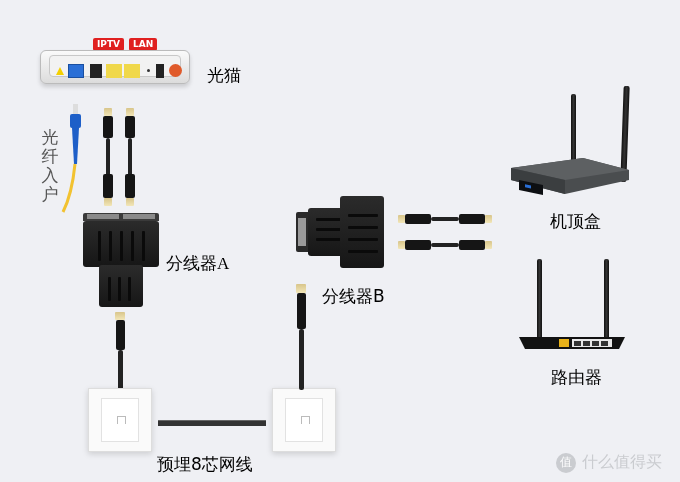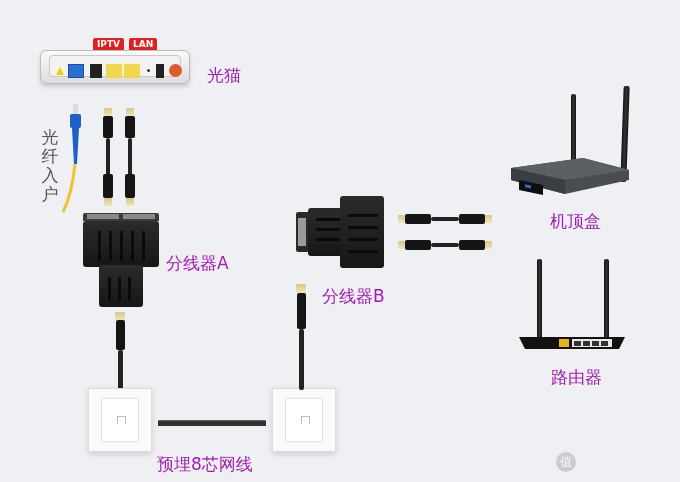--- a/index.html
+++ b/index.html
@@ -1,19 +1,19 @@
 <!DOCTYPE html>
 <html><head>
 <meta charset="utf-8">
 <style>
   * { box-sizing: border-box; margin: 0; padding: 0; }
   html, body { width: 680px; height: 482px; overflow: hidden; }
   body { background: #eff0f4; font-family: "DejaVu Sans", sans-serif; position: relative; }
   .abs { position: absolute; }
-  .label { color: #a21caf; font-size: 17px; white-space: nowrap; }
+  .label { color: #000000; font-size: 17px; white-space: nowrap; }
   .vlabel { color: #555; font-size: 17px; line-height: 19px; width: 20px; text-align: center; }
 
   
   .modem { left: 40px; top: 50px; width: 150px; height: 34px; background: linear-gradient(#fafafa,#dcdcdc); border: 1px solid #bbb; border-radius: 6px; box-shadow: 0 3px 4px rgba(0,0,0,.15); }
   .modem .inner { position: absolute; left: 8px; top: 4px; right: 8px; bottom: 6px; border: 1px solid #c8c8c8; border-radius: 4px; background: #f2f2f2; }
   .port { position: absolute; top: 8px; height: 14px; }
   .tagbox { background: #e02020; color: #fff; font-size: 9px; font-weight: bold; padding: 1px 4px; border-radius: 2px; line-height: 11px; }
 
   
   .cable { background: #222; border-radius: 2px; }
@@ -90,21 +90,21 @@
     <div class="rib" style="left:37px;top:10px;height:30px;"></div>
     <div class="rib" style="left:48px;top:10px;height:30px;"></div>
     <div class="rib" style="left:59px;top:10px;height:30px;"></div>
   </div>
   <div class="abs splitter" style="left:16px;top:52px;width:44px;height:42px;">
     <div class="rib" style="left:9px;top:12px;height:24px;"></div>
     <div class="rib" style="left:19px;top:12px;height:24px;"></div>
     <div class="rib" style="left:29px;top:12px;height:24px;"></div>
   </div>
 </div>
-<div class="abs label" style="left:166px;top:252px;">分线器A</div>
+<div class="abs label" style="left:166px;top:252px;font-family:Liberation Serif, serif;">分线器A</div>
 
 <div class="abs" style="left:112px;top:312px;width:20px;height:86px;">
   <div class="abs tip" style="left:3px;top:0;width:10px;height:8px;"></div>
   <div class="abs plug" style="left:4px;top:8px;width:9px;height:30px;"></div>
   <div class="abs cable" style="left:6px;top:38px;width:5px;height:48px;"></div>
 </div>
 
 <div class="abs plate" style="left:88px;top:388px;width:64px;height:64px;">
   <div class="in"></div>
   <div class="abs" style="left:28px;top:27px;width:9px;height:8px;border:1px solid #bbb;border-bottom:none;"></div>
@@ -176,13 +176,14 @@
     <rect x="59" y="8" width="7" height="5" fill="#333"></rect>
     <rect x="68" y="8" width="7" height="5" fill="#333"></rect>
     <rect x="77" y="8" width="7" height="5" fill="#333"></rect>
     <rect x="86" y="8" width="7" height="5" fill="#333"></rect>
   </svg>
 </div>
 <div class="abs label" style="left:551px;top:366px;">路由器</div>
 
 <div class="abs" style="left:556px;top:452px;display:flex;align-items:center;gap:6px;opacity:.85;">
   <span style="display:inline-flex;width:20px;height:20px;border-radius:50%;background:#c4c6ca;color:#fff;font-size:12px;align-items:center;justify-content:center;">值</span>
+  <span style="color:#c4c6ca;font-size:16px;">什么值得买</span>
 </div>
 
 </body></html>

